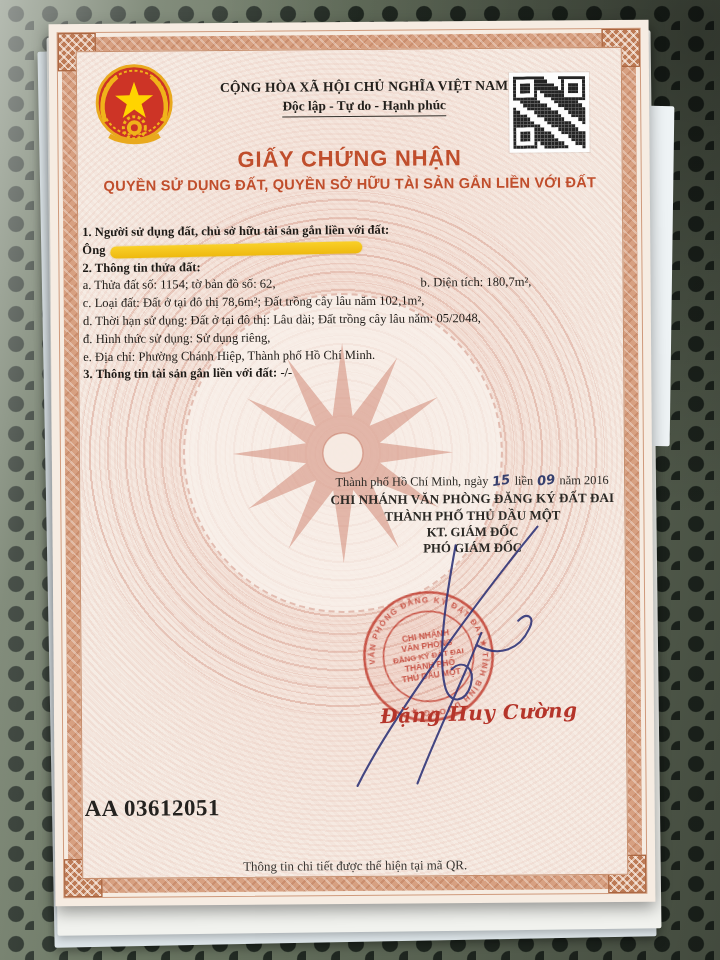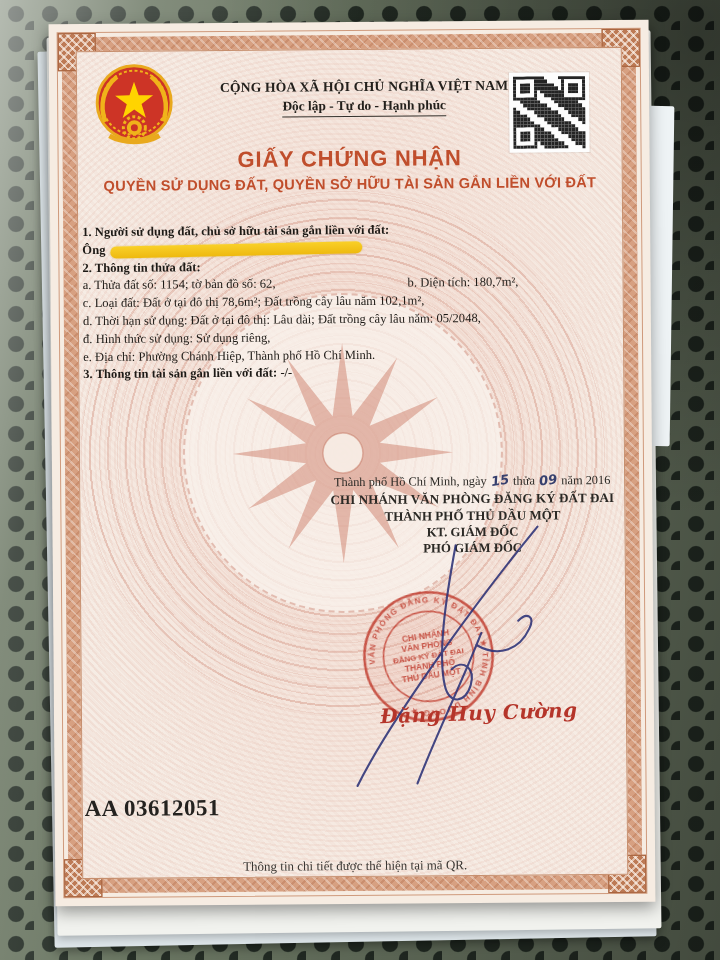--- a/index.html
+++ b/index.html
@@ -87,21 +87,21 @@
 
   
   .body-text { position:absolute; left:32px; top:200px; width:540px;
     font-size:12.6px; line-height:17.8px; color:#1d1a16; }
   .bold { font-weight:700; }
   .owner-line { display:flex; align-items:center; }
   .hl-bar { display:inline-block; width:252px; height:12px; margin-left:5px;
     background:linear-gradient(#f9d028,#eeb90f); border-radius:7px;
     transform:rotate(-0.8deg); box-shadow:0 0 2px rgba(190,150,0,.5); }
   .line-ab { position:relative; }
-  .ab-right { position:absolute; left:325px; top:0; }
+  .ab-right { position:absolute; left:338px; top:0; }
 
   
   .issue { position:absolute; left:252px; top:452px; width:336px; text-align:center; color:#2b2925; }
   .issue-date { font-size:12.4px; }
   .hand { font-family:"DejaVu Sans", sans-serif; font-style:italic; font-weight:600;
     color:#37406e; display:inline-block; transform:rotate(-7deg); font-size:13px; padding:0 1px; }
   .issue-office { font-size:13px; font-weight:700; margin-top:2px; letter-spacing:.1px; }
   .issue-office2 { font-size:13px; font-weight:700; margin-top:1px; }
   .issue-kt { font-size:12.8px; font-weight:700; margin-top:1px; }
 
@@ -630,21 +630,21 @@
           <div>d. Thời hạn sử dụng: Đất ở tại đô thị: Lâu dài; Đất trồng cây lâu năm: 05/2048,</div>
           <div>đ. Hình thức sử dụng: Sử dụng riêng,</div>
           <div>e. Địa chỉ: Phường Chánh Hiệp, Thành phố Hồ Chí Minh.</div>
           <div class="bold">3. Thông tin tài sản gắn liền với đất: -/-</div>
         </div>
 
         <div class="issue">
           <div class="issue-date">
             <span>Thành phố Hồ Chí Minh, ngày</span>
             <span class="hand">15</span>
-            <span>thửa</span>
+            <span>liền</span>
             <span class="hand">09</span>
             <span>năm 2016</span>
           </div>
           <div class="issue-office">CHI NHÁNH VĂN PHÒNG ĐĂNG KÝ ĐẤT ĐAI</div>
           <div class="issue-office2">THÀNH PHỐ THỦ DẦU MỘT</div>
           <div class="issue-kt">KT. GIÁM ĐỐC</div>
           <div class="issue-kt">PHÓ GIÁM ĐỐC</div>
         </div>
 
         <svg class="stamp" viewBox="0 0 150 150">

